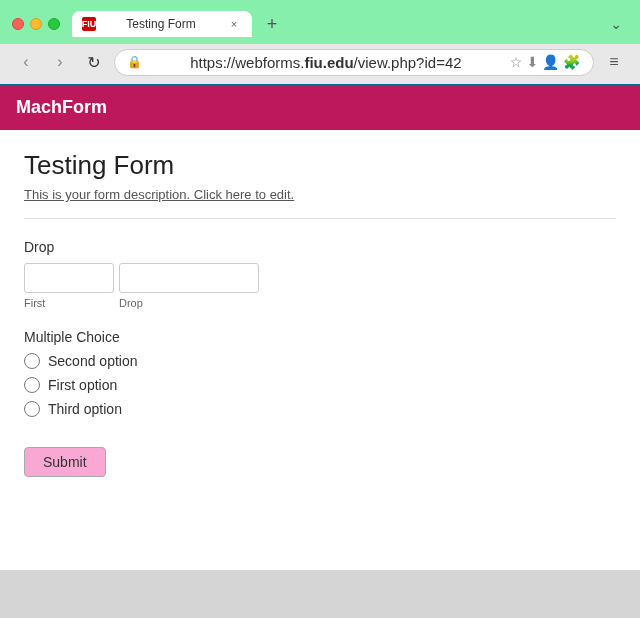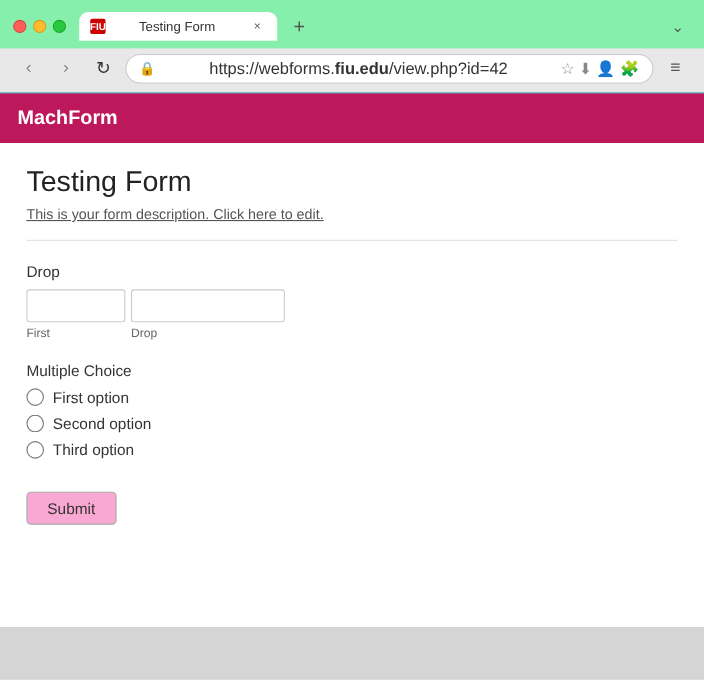--- a/index.html
+++ b/index.html
@@ -381,26 +381,26 @@
     </div>
   </div>
 
   
 
   
   <div class="form-field">
     <label class="field-label">Multiple Choice</label>
     <div class="radio-group">
       <label class="radio-option">
+        <input type="radio" name="mc" value="2" style="">
+        <span>Second option</span>
+      </label>
+      <label class="radio-option">
         <input type="radio" name="mc" value="1" style="">
         <span>First option</span>
-      </label>
-      <label class="radio-option">
-        <input type="radio" name="mc" value="2" style="">
-        <span>Second option</span>
       </label>
       <label class="radio-option">
         <input type="radio" name="mc" value="3" style="">
         <span>Third option</span>
       </label>
     </div>
   </div>
 
   
   <button class="submit-btn">Submit</button>

